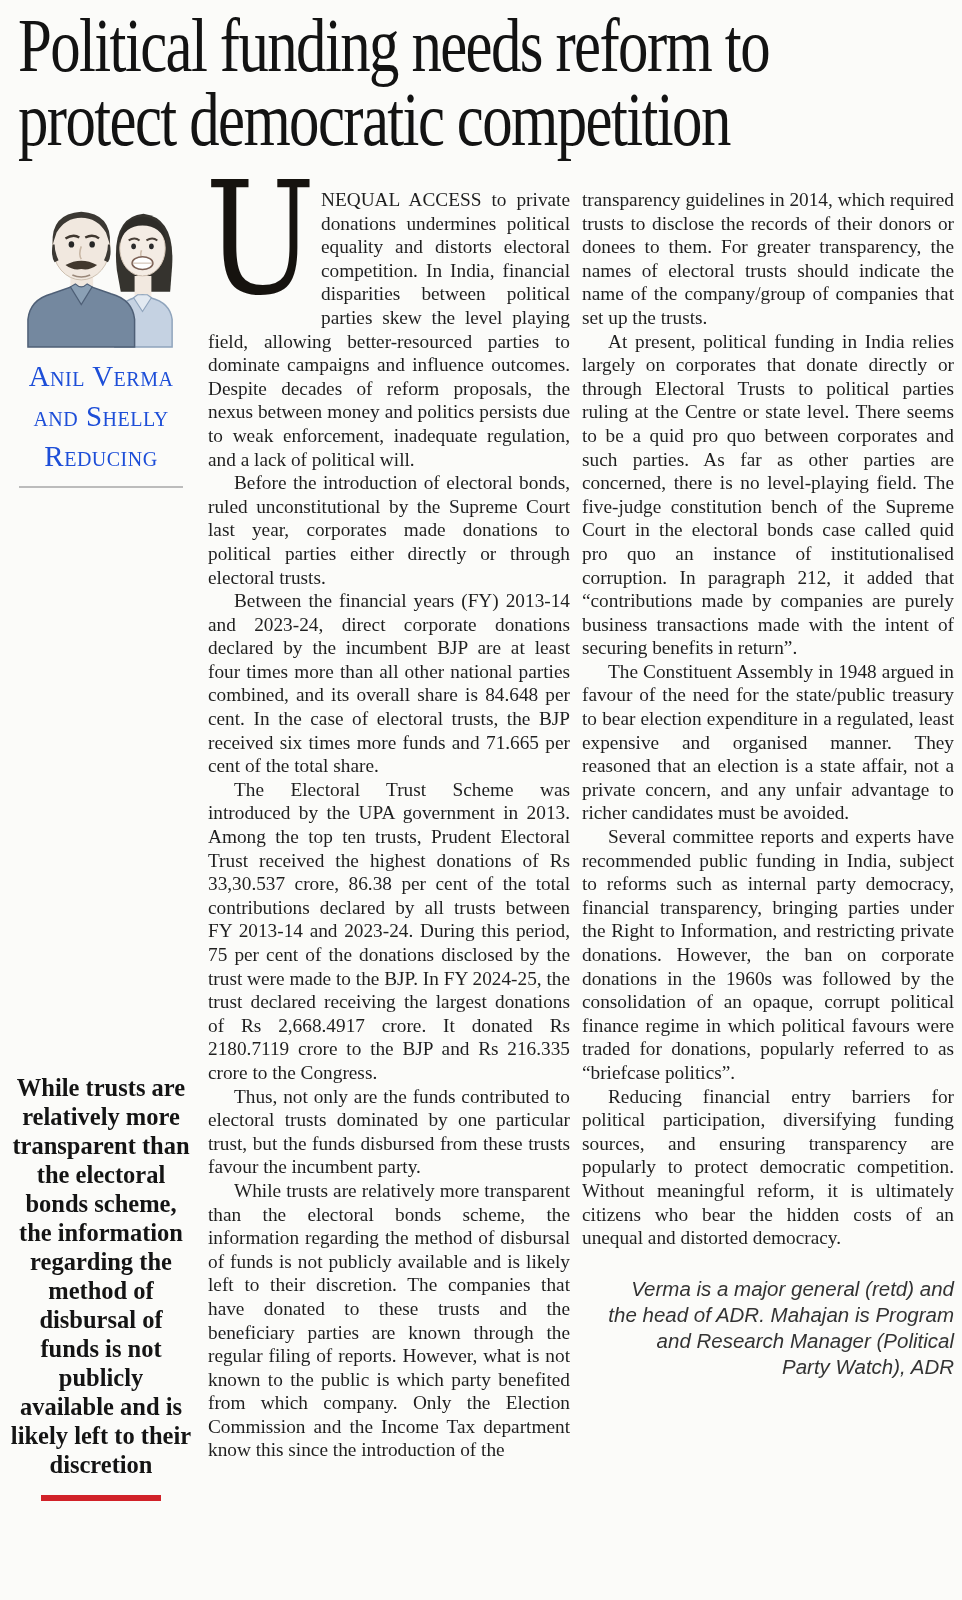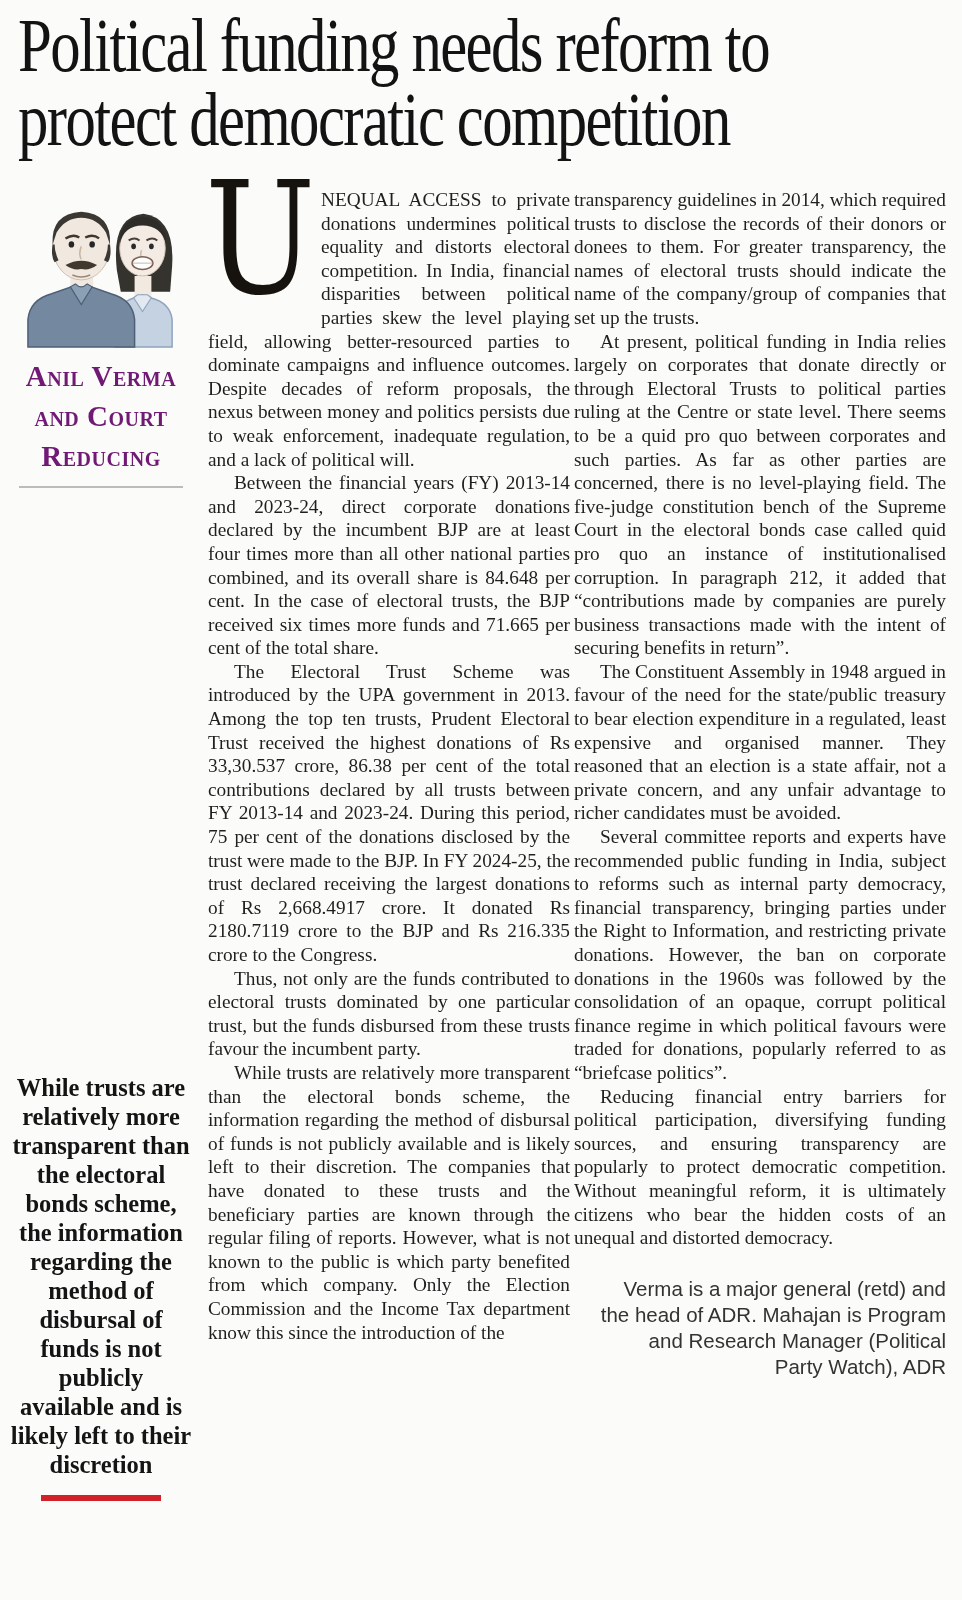--- a/index.html
+++ b/index.html
@@ -19,54 +19,54 @@
     color:#131313; font-weight:500;
     transform:scaleX(0.80); transform-origin:left top;
     white-space:nowrap;
   }
 
   
   .content { position:absolute; top:188px; left:8px; width:950px; display:flex; }
   .rail  { width:186px; flex:none; position:relative; height:1400px; }
   .col   { text-align:justify; font-size:19.3px; line-height:23.6px; }
   .col1  { width:362px; flex:none; margin-left:14px; }
-  .col2  { width:372px; flex:none; margin-left:4px; }
+  .col2  { width:372px; flex:none; margin-left:12px; }
   .col p { margin:0; text-indent:26px; hyphens:auto; -webkit-hyphens:auto; }
   .col p.noindent { text-indent:0; }
 
   
   .dropcap { float:left; width:104px; height:118px; margin:3px 9px 0 0; position:relative; }
   .dropcap-glyph {
     position:absolute; left:-3px; top:-30px;
     font-family:"DejaVu Serif", serif;
     font-size:156px; line-height:1; color:#16130f;
     transform:scaleX(0.84); transform-origin:left top;
   }
 
   
   .portrait { display:block; width:158px; height:148px; margin:12px 0 0 16px; }
   .byline {
     margin-top:8px; text-align:center;
     font-variant:small-caps; font-size:29px; line-height:40px;
-    letter-spacing:0.5px; color:#701a75;font-weight:bold;
+    letter-spacing:0.5px; color:#1d4ed8;
   }
   .byline-rule { width:164px; height:2px; background:#bcbcbc; margin:10px auto 0; }
 
   .pull-quote { position:absolute; top:885px; left:0; width:186px; }
   .pq-text {
     width:182px; margin:0 auto; text-align:center;
     font-weight:700; font-size:24.5px; line-height:29px; color:#141414;
   }
   .pq-rule { width:120px; height:6px; margin:16px auto 0; }
 
   
   .bio {
     margin-top:26px; margin-left:auto; width:350px;
     text-align:right; font-family:"Liberation Sans", sans-serif;
-    font-size:20.5px; line-height:26px; color:#333;
+    font-style:italic; font-size:20.5px; line-height:26px; color:#333;
   }
 </style>
 </head>
 <body>
 
 <div class="page">
 
   <header class="headline">
     <div>Political funding needs reform to</div>
     <div>protect democratic competition</div>
@@ -106,35 +106,36 @@
           <path d="M58,46 q-3,8 0,13" stroke="#c8b7a5" stroke-width="1.6" fill="none"></path>
           <path d="M42,65 Q58,56 74,65 Q66,71 58,69 Q50,71 42,65 Z" fill="#41382e"></path>
           <path d="M49,75 q9,4 18,0" stroke="#9a8879" stroke-width="1.6" fill="none"></path>
           <path d="M4,148 L4,120 Q6,100 28,94 L48,87 Q58,96 68,87 L88,94 Q110,100 112,120 L112,148 Z" fill="#74889f" stroke="#4e5f76" stroke-width="1.5"></path>
           <path d="M47,87 L58,105 L69,87 L64,84 Q58,90 52,84 Z" fill="#8ba0b5" stroke="#4e5f76" stroke-width="1.2"></path>
         </g>
       </svg>
 
       <div class="byline">
         <div>Anil Verma</div>
-        <div>and Court</div>
+        <div>and Shelly</div>
         <div>Reducing</div>
       </div>
       <div class="byline-rule"></div>
 
       <div class="pull-quote">
         <div class="pq-text">While trusts are relatively more transparent than the electoral bonds scheme, the information regarding the method of disbursal of funds is not publicly available and is likely left to their discretion</div>
         <div class="pq-rule" id="pq-rule" style="background: rgb(209, 34, 41);"></div>
       </div>
     </aside>
 
     <div class="col col1">
       <p class="noindent"><span class="dropcap">
             <span class="dropcap-glyph">U</span>
           </span><span>NEQUAL ACCESS to private donations undermines political equality and distorts electoral competition. In India, financial disparities between political parties skew the level playing field, allowing better-resourced parties to dominate campaigns and influence outcomes. Despite decades of reform proposals, the nexus between money and politics persists due to weak enforcement, inadequate regulation, and a lack of political will.</span></p>
+      <p>Before the introduction of electoral bonds, ruled unconstitutional by the Supreme Court last year, corporates made donations to political parties either directly or through electoral trusts.</p>
       <p>Between the financial years (FY) 2013-14 and 2023-24, direct corporate donations declared by the incumbent BJP are at least four times more than all other national parties combined, and its overall share is 84.648 per cent. In the case of electoral trusts, the BJP received six times more funds and 71.665 per cent of the total share.</p>
       <p>The Electoral Trust Scheme was introduced by the UPA government in 2013. Among the top ten trusts, Prudent Electoral Trust received the highest donations of Rs 33,30.537 crore, 86.38 per cent of the total contributions declared by all trusts between FY 2013-14 and 2023-24. During this period, 75 per cent of the donations disclosed by the trust were made to the BJP. In FY 2024-25, the trust declared receiving the largest donations of Rs 2,668.4917 crore. It donated Rs 2180.7119 crore to the BJP and Rs 216.335 crore to the Congress.</p>
       <p>Thus, not only are the funds contributed to electoral trusts dominated by one particular trust, but the funds disbursed from these trusts favour the incumbent party.</p>
       <p>While trusts are relatively more transparent than the electoral bonds scheme, the information regarding the method of disbursal of funds is not publicly available and is likely left to their discretion. The companies that have donated to these trusts and the beneficiary parties are known through the regular filing of reports. However, what is not known to the public is which party benefited from which company. Only the Election Commission and the Income Tax department know this since the introduction of the</p>
     </div>
 
     <div class="col col2">
       <p class="noindent">transparency guidelines in 2014, which required trusts to disclose the records of their donors or donees to them. For greater transparency, the names of electoral trusts should indicate the name of the company/group of companies that set up the trusts.</p>
       <p>At present, political funding in India relies largely on corporates that donate directly or through Electoral Trusts to political parties ruling at the Centre or state level. There seems to be a quid pro quo between corporates and such parties. As far as other parties are concerned, there is no level-playing field. The five-judge constitution bench of the Supreme Court in the electoral bonds case called quid pro quo an instance of institutionalised corruption. In paragraph 212, it added that “contributions made by companies are purely business transactions made with the intent of securing benefits in return”.</p>
       <p>The Constituent Assembly in 1948 argued in favour of the need for the state/public treasury to bear election expenditure in a regulated, least expensive and organised manner. They reasoned that an election is a state affair, not a private concern, and any unfair advantage to richer candidates must be avoided.</p>

